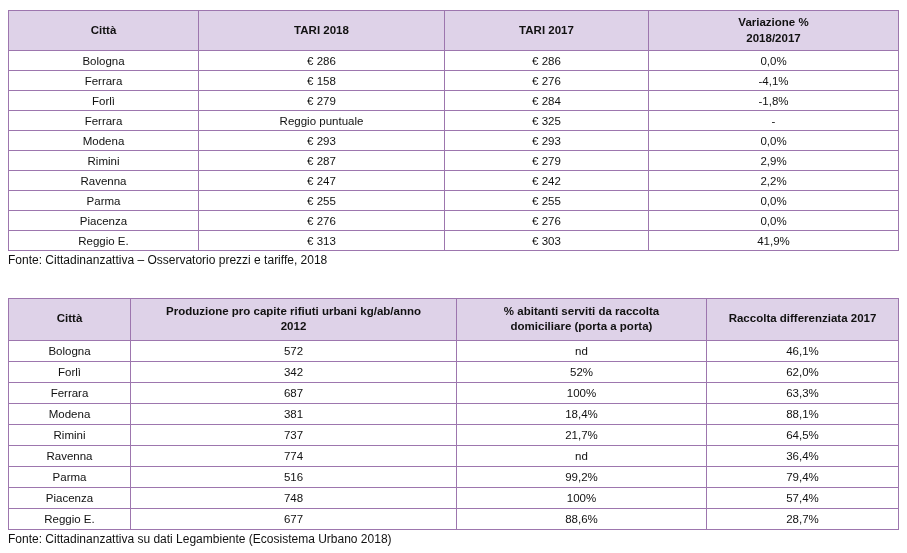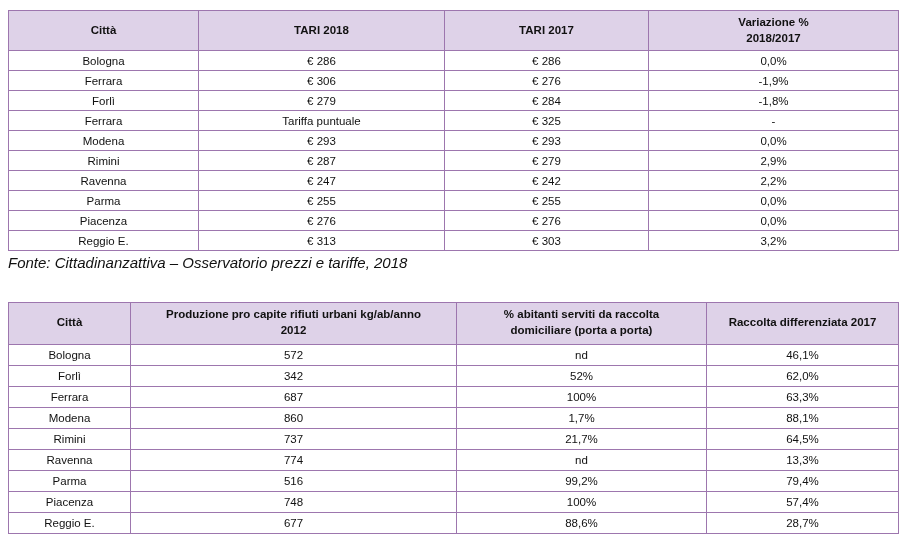--- a/index.html
+++ b/index.html
@@ -51,22 +51,21 @@
   #tari-table col.c1 { width: 246px; }
   #tari-table col.c2 { width: 204px; }
   #tari-table col.c3 { width: 250px; }
 
   #waste-table col.c0 { width: 122px; }
   #waste-table col.c1 { width: 326px; }
   #waste-table col.c2 { width: 250px; }
   #waste-table col.c3 { width: 192px; }
 
   .source-caption {
-    font-style: italic;
-    font-size: 15px;
+    font-size: 12px;
     margin-top: 2px;
     line-height: 1.3;
     color: #111111;
   }
   .table-gap { height: 29px; }
 </style>
 </head>
 <body>
 
 <div class="page">
@@ -89,33 +88,33 @@
     </thead>
     <tbody>
         <tr>
           <td>Bologna</td>
           <td>€ 286</td>
           <td>€ 286</td>
           <td>0,0%</td>
         </tr>
         <tr>
           <td>Ferrara</td>
-          <td>€ 306</td>
+          <td>€ 158</td>
           <td>€ 276</td>
-          <td>-1,9%</td>
+          <td>-4,1%</td>
         </tr>
         <tr>
           <td>Forlì</td>
           <td>€ 279</td>
           <td>€ 284</td>
           <td>-1,8%</td>
         </tr>
         <tr>
           <td>Ferrara</td>
-          <td>Tariffa puntuale</td>
+          <td>Reggio puntuale</td>
           <td>€ 325</td>
           <td>-</td>
         </tr>
         <tr>
           <td>Modena</td>
           <td>€ 293</td>
           <td>€ 293</td>
           <td>0,0%</td>
         </tr>
         <tr>
@@ -139,21 +138,21 @@
         <tr>
           <td>Piacenza</td>
           <td>€ 276</td>
           <td>€ 276</td>
           <td>0,0%</td>
         </tr>
         <tr>
           <td>Reggio E.</td>
           <td>€ 313</td>
           <td>€ 303</td>
-          <td>3,2%</td>
+          <td>41,9%</td>
         </tr>
       </tbody>
   </table>
 
   <div class="source-caption">Fonte: Cittadinanzattiva – Osservatorio prezzi e tariffe, 2018</div>
 
   <div class="table-gap"></div>
 
   <table id="waste-table">
     <colgroup>
@@ -186,35 +185,35 @@
           <td>62,0%</td>
         </tr>
         <tr>
           <td>Ferrara</td>
           <td>687</td>
           <td>100%</td>
           <td>63,3%</td>
         </tr>
         <tr>
           <td>Modena</td>
-          <td>860</td>
-          <td>1,7%</td>
+          <td>381</td>
+          <td>18,4%</td>
           <td>88,1%</td>
         </tr>
         <tr>
           <td>Rimini</td>
           <td>737</td>
           <td>21,7%</td>
           <td>64,5%</td>
         </tr>
         <tr>
           <td>Ravenna</td>
           <td>774</td>
           <td>nd</td>
-          <td>13,3%</td>
+          <td>36,4%</td>
         </tr>
         <tr>
           <td>Parma</td>
           <td>516</td>
           <td>99,2%</td>
           <td>79,4%</td>
         </tr>
         <tr>
           <td>Piacenza</td>
           <td>748</td>
@@ -223,14 +222,15 @@
         </tr>
         <tr>
           <td>Reggio E.</td>
           <td>677</td>
           <td>88,6%</td>
           <td>28,7%</td>
         </tr>
       </tbody>
   </table>
 
+  <div class="source-caption">Fonte: Cittadinanzattiva su dati Legambiente (Ecosistema Urbano 2018)</div>
 
 </div>
 
 </body></html>

